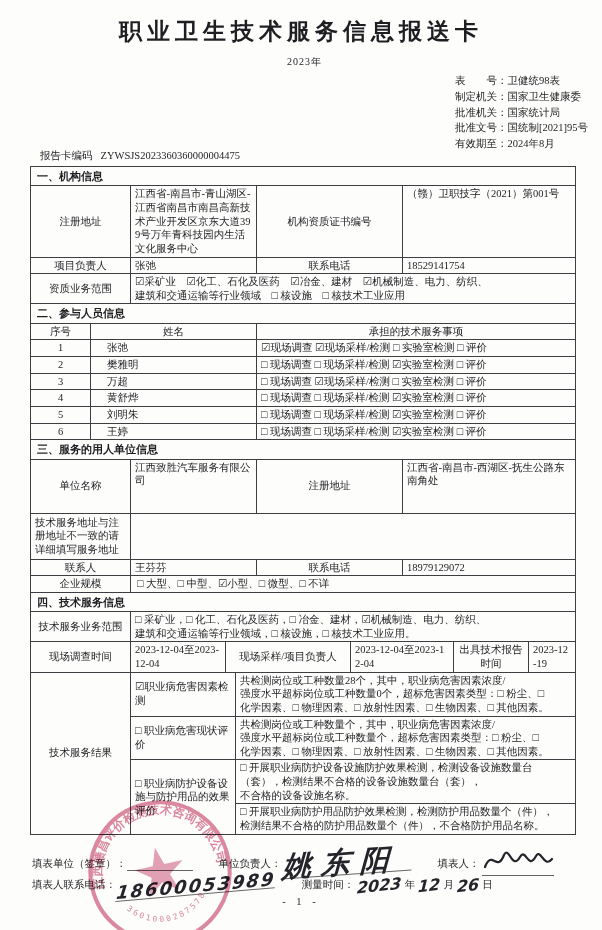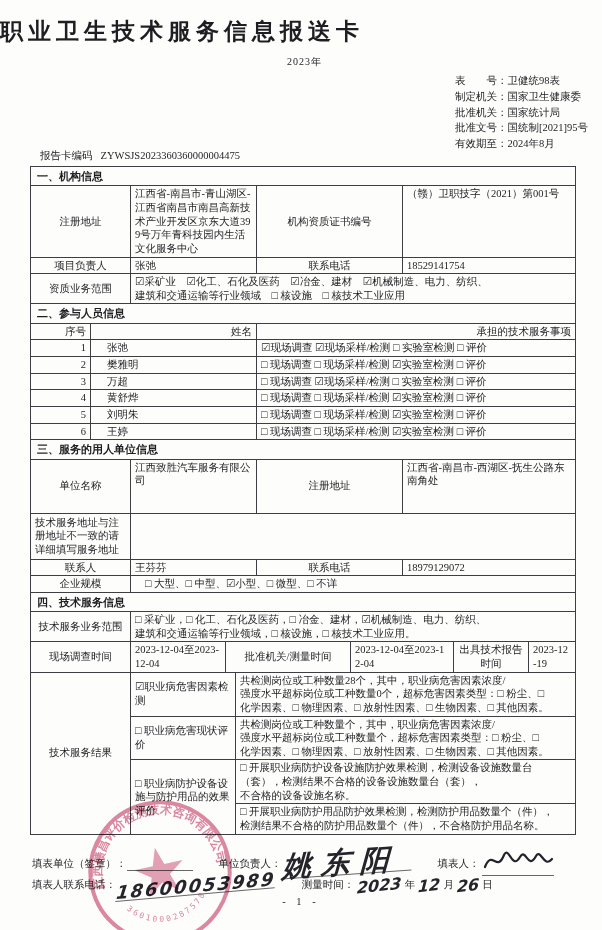--- a/index.html
+++ b/index.html
@@ -1,33 +1,33 @@
 <!DOCTYPE html>
 <html><head>
 <meta charset="utf-8">
 <style>
   html,body{margin:0;padding:0;background:#ffffff;}
   .page{
     position:relative;width:602px;height:930px;background:#fdfdfc;overflow:hidden;
     font-family:"Liberation Serif","DejaVu Serif",serif;color:#1e1e22;
   }
-  .title{margin:16px 0 0 0;font-size:23px;font-weight:bold;letter-spacing:5px;}
+  .title{margin:16px 0 0 0;text-align:center;font-size:23px;font-weight:bold;letter-spacing:5px;}
   .year{margin-top:8px;text-align:center;font-size:10px;letter-spacing:1px;padding-left:7px;}
   .headblock{position:relative;height:96px;}
   .meta{position:absolute;right:14px;top:4px;font-size:10.5px;line-height:1.5;}
   .meta-row .m-label{display:inline-block;}
   .code{position:absolute;left:40px;bottom:2px;font-size:10.5px;}
   .code .sp{display:inline-block;width:8px;}
   .tables{margin:2px 27px 0 30px;}
   table.doc{width:545px;border-collapse:collapse;table-layout:fixed;font-size:10.5px;line-height:1.3;margin-top:-1px;}
   table.doc td{border:1px solid #3d3d42;padding:1px 4px;vertical-align:middle;word-break:break-all;}
   tr.sec td{font-weight:bold;font-size:11px;padding:2px 6px;word-break:keep-all;margin-left:29px;}
   td.lbl{text-align:center;word-break:keep-all;}
   td.val{text-align:left;}
-  td.ctr{text-align:right;font-family:Liberation Serif, serif;}
+  td.ctr{text-align:center;font-family:Liberation Serif, serif;}
   .name-cell{padding-left:16px !important;}
   .footer{margin:7px 28px 0 32px;font-size:10.5px;position:relative;}
   .f-line{display:flex;align-items:flex-end;margin-top:4px;white-space:nowrap;}
   .f-line .gap{display:inline-block;width:26px;}
   .blank{display:inline-block;width:66px;border-bottom:1px solid #666;height:10px;}
   .u{border-bottom:1px solid #666;}
   .hand{font-family:"DejaVu Sans",sans-serif;font-style:italic;font-weight:bold;color:#24242a;display:inline-block;}
   .hand.head{font-size:29px;letter-spacing:10px;transform:rotate(-4deg) skewX(-6deg);line-height:.8;position:relative;top:4px;min-width:130px;}
   .hand.phone{font-size:18px;letter-spacing:2px;transform:rotate(-5deg) skewX(-12deg);line-height:.9;position:relative;top:3px;}
   .hand.dnum{font-size:16px;transform:rotate(-6deg) skewX(-10deg);line-height:.9;position:relative;top:2px;margin:0 3px;}
@@ -158,21 +158,21 @@
         <td class="val" colspan="3"></td>
       </tr>
       <tr>
         <td class="lbl">联系人</td>
         <td class="val">王芬芬</td>
         <td class="lbl">联系电话</td>
         <td class="val">18979129072</td>
       </tr>
       <tr>
         <td class="lbl">企业规模</td>
-        <td class="val" colspan="3" style="padding-left:14px;word-break:keep-all;">□ 大型、□ 中型、☑小型、□ 微型、□ 不详</td>
+        <td class="val" colspan="3" style="padding-left:6px;word-break:keep-all;">□ 大型、□ 中型、☑小型、□ 微型、□ 不详</td>
       </tr>
     </tbody>
       </table>
 
     <table class="doc">
       <colgroup>
           <col style="width:100px">
           <col style="width:445px">
         </colgroup>
       <tbody>
@@ -192,21 +192,21 @@
           <col style="width:95px">
           <col style="width:125px">
           <col style="width:103px">
           <col style="width:75px">
           <col style="width:47px">
         </colgroup>
       <tbody>
           <tr>
         <td class="lbl">现场调查时间</td>
         <td class="val">2023-12-04至2023-12-04</td>
-        <td class="lbl">批准机关/测量时间</td>
+        <td class="lbl">现场采样/项目负责人</td>
         <td class="val">2023-12-04至2023-12-04</td>
         <td class="lbl">出具技术报告时间</td>
         <td class="val">2023-12-19</td>
       </tr>
     </tbody>
       </table>
 
     <table class="doc">
       <colgroup>
           <col style="width:100px">

